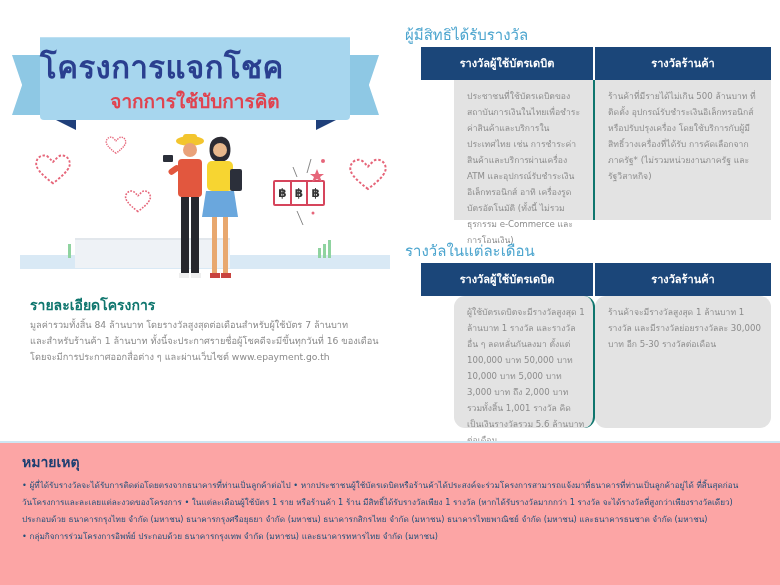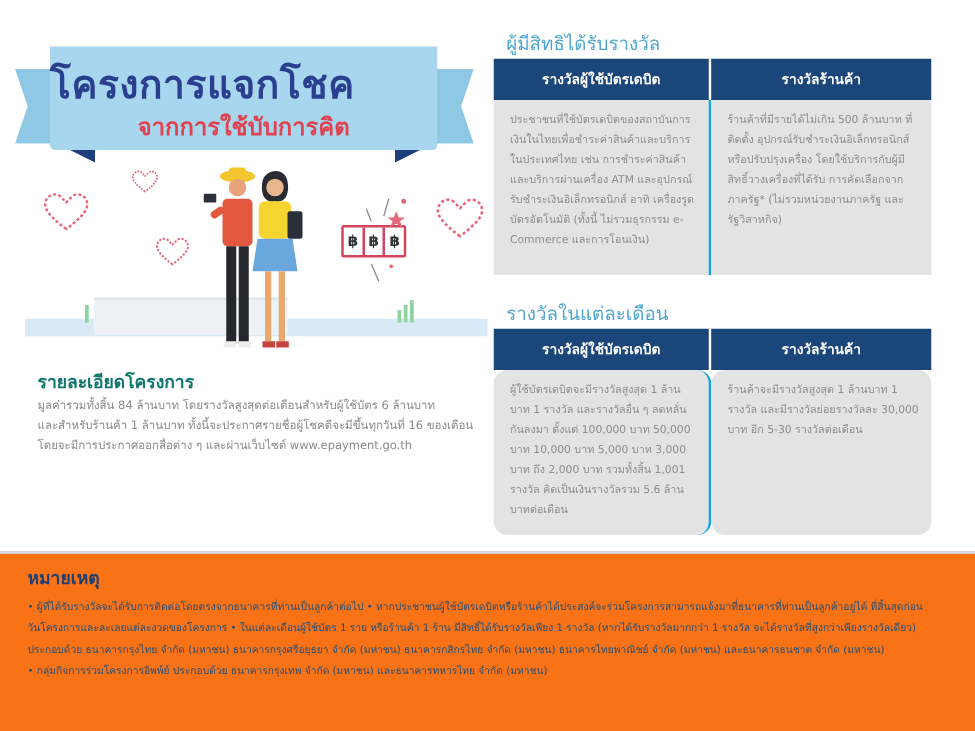--- a/index.html
+++ b/index.html
@@ -60,40 +60,40 @@
   
   .details { position: absolute; left: 30px; top: 294px; width: 360px; }
   .details-title { font-size: 14px; font-weight: bold; color: #0f766e; margin-bottom: 1px; }
   .details-body { font-size: 9.2px; line-height: 16px; color: #8a8a8a; }
 
   
   .section-title {
     position: absolute; left: 405px; font-size: 15px; font-weight: normal; color: #4ea6cf;
   }
   .tbl {
-    position: absolute; left: 395px; width: 350px; display: grid;
+    position: absolute; left: 421px; width: 350px; display: grid;
     grid-template-columns: 174px 176px;
   }
   .th {
     background: #1b4679; color: #fff; font-weight: bold; font-size: 11px;
     height: 33px; line-height: 33px; text-align: center;
   }
   .th.first { border-right: 2px solid #ffffff; }
   .td {
     background: #e3e3e3; color: #8c8c8c; font-size: 8.6px; line-height: 16px;
     padding: 8px 8px 8px 13px;
   }
-  .td.first { border-right: 2px solid #0ea5e9; }
+  .td.first { border-right: 2px solid #0f766e; margin-left: 33px; }
   .tbl1 .td { height: 140px; }
   .tbl2 .td { height: 132px; border-radius: 11px; }
 
   
   .footer {
     position: absolute; left: 0; top: 441px; width: 780px; height: 144px;
-    background: #f97316; border-top: 2px solid #cfe6f3;
+    background: #fca5a5; border-top: 2px solid #cfe6f3;
   }
   .footer-title {
     position: absolute; left: 22px; top: 8px; font-size: 14px; font-weight: bold; color: #1d3f72;
   }
   .footer-body {
     position: absolute; left: 22px; top: 34px; width: 742px;
     font-size: 8.2px; line-height: 17px; color: #1f4f7a;
   }
 </style>
 </head>
@@ -173,21 +173,21 @@
     <polygon points="32,14 34,19 39,19 35,22 37,27 32,24 27,27 29,22 25,19 30,19" fill="#e6667a"></polygon>
     <circle cx="38" cy="6" r="2" fill="#e6667a"></circle>
     <line x1="12" y1="56" x2="18" y2="70" stroke="#888" stroke-width="1"></line>
     <circle cx="28" cy="58" r="1.5" fill="#e6667a"></circle>
   </svg>
 </div>
 
 <div class="details">
   <div class="details-title">รายละเอียดโครงการ</div>
   <div class="details-body">
-    <div>มูลค่ารวมทั้งสิ้น 84 ล้านบาท โดยรางวัลสูงสุดต่อเดือนสำหรับผู้ใช้บัตร 6 ล้านบาท</div>
+    <div>มูลค่ารวมทั้งสิ้น 84 ล้านบาท โดยรางวัลสูงสุดต่อเดือนสำหรับผู้ใช้บัตร 7 ล้านบาท</div>
     <div>และสำหรับร้านค้า 1 ล้านบาท ทั้งนี้จะประกาศรายชื่อผู้โชคดีจะมีขึ้นทุกวันที่ 16 ของเดือน</div>
     <div>โดยจะมีการประกาศออกสื่อต่าง ๆ และผ่านเว็บไซต์ www.epayment.go.th</div>
   </div>
 </div>
 
 <div class="section-title" style="top:23px;">ผู้มีสิทธิได้รับรางวัล</div>
 <div class="tbl tbl1" style="top:47px;">
   <div class="th first">รางวัลผู้ใช้บัตรเดบิต</div>
   <div class="th">รางวัลร้านค้า</div>
   <div class="td first">ประชาชนที่ใช้บัตรเดบิตของสถาบันการเงินในไทยเพื่อชำระค่าสินค้าและบริการในประเทศไทย เช่น การชำระค่าสินค้าและบริการผ่านเครื่อง ATM และอุปกรณ์รับชำระเงินอิเล็กทรอนิกส์ อาทิ เครื่องรูดบัตรอัตโนมัติ (ทั้งนี้ ไม่รวมธุรกรรม e-Commerce และการโอนเงิน)</div>

